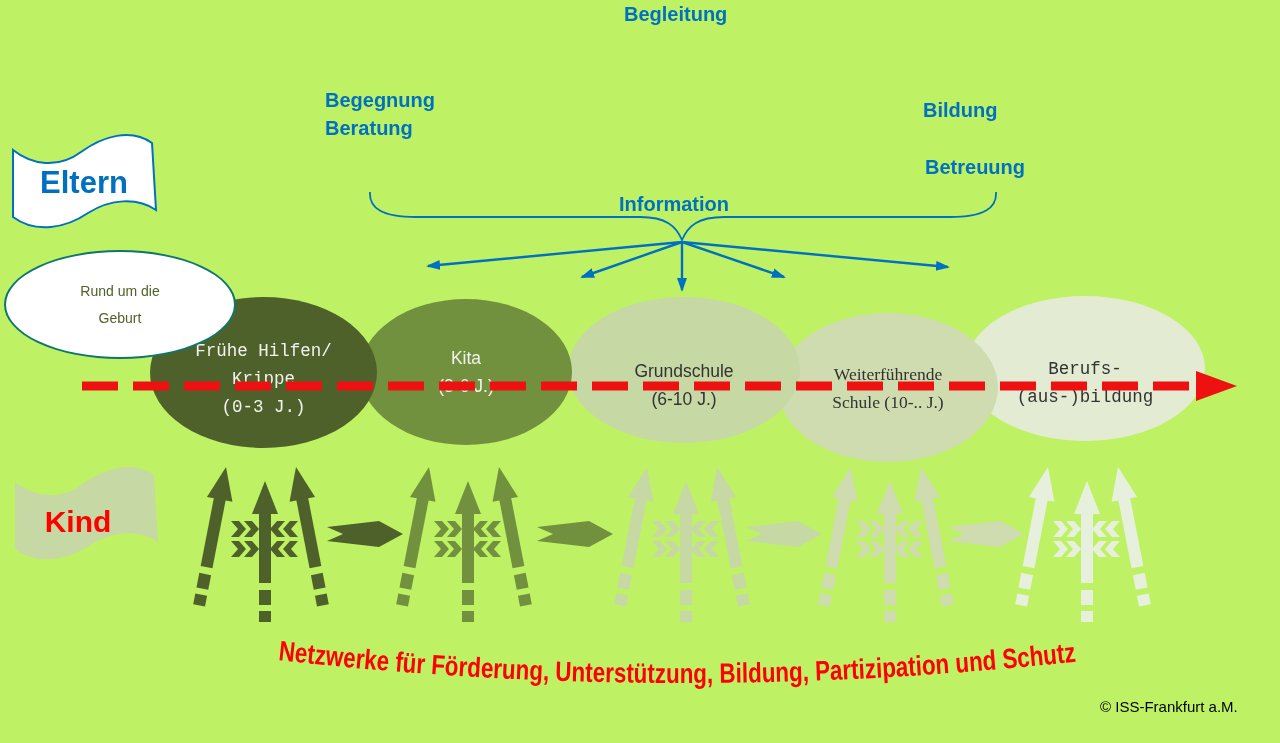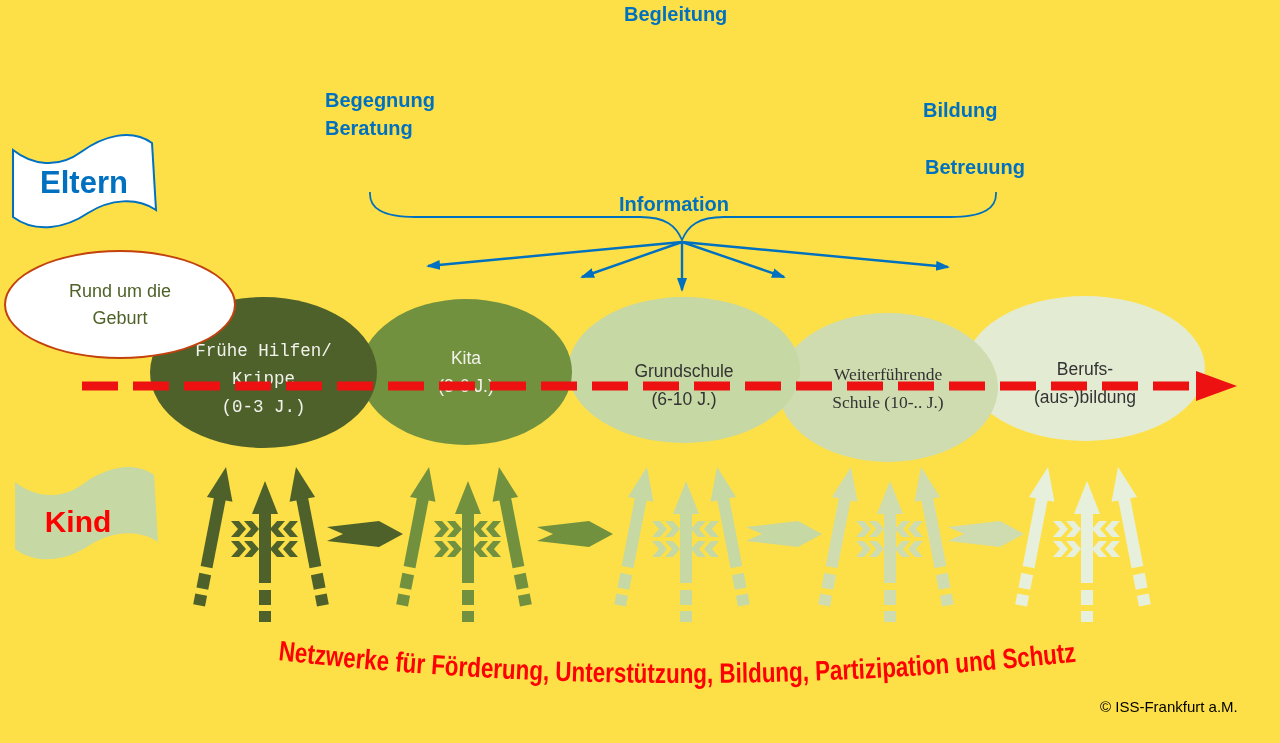--- a/index.html
+++ b/index.html
@@ -1,46 +1,46 @@
 <!DOCTYPE html>
 <html><head>
 <meta charset="utf-8">
 <style>
   html,body { margin:0; padding:0; background:#fff; }
   .canvas {
     position:relative; width:1280px; height:743px; overflow:hidden;
-    background:#fde047; font-family:"Liberation Sans", sans-serif;
+    background:#bef264; font-family:"Liberation Sans", sans-serif;
   }
   
   .svc { position:absolute; font-weight:bold; font-size:20px; color:#0070C0; white-space:nowrap; }
   #svc-begleitung { left:624px; top:3px; }
   #svc-begegnung  { left:325px; top:41px;margin-top:48px; }
   #svc-bildung    { left:923px; top:79px;margin-top:20px; }
   #svc-beratung   { left:325px; top:117px; }
   #svc-betreuung  { left:925px; top:156px; }
   #svc-information{ left:619px; top:193px; }
 
   
   .ellipse {
     position:absolute; border-radius:50%;
     display:flex; flex-direction:column; justify-content:center; align-items:center;
     text-align:center; font-size:17.5px; line-height:28px;
   }
   .white-txt { color:#f2f2ec; }
   .dark-txt  { color:#333333; }
   #pre-stage {
     left:4px; top:250px; width:228px; height:105px;
-    background:#ffffff; border:2px solid #c2410c; color:#4E6227;
-    font-size:18px; line-height:27px; z-index:7;align-items:center;
+    background:#ffffff; border:2px solid #0f766e; color:#4E6227;
+    font-size:14px; line-height:27px; z-index:7;align-items:center;
   }
   #stage-0 { left:150px; top:297px; width:227px; height:151px; background:#4E612B; z-index:6; padding-top:12px; box-sizing:border-box;font-family:Liberation Mono, monospace; }
   #stage-1 { left:360px; top:299px; width:212px; height:146px; background:#72913F; z-index:5; }
   #stage-2 { left:568px; top:297px; width:232px; height:146px; background:#C6D8A3; z-index:4; padding-top:30px; box-sizing:border-box; }
   #stage-3 { left:778px; top:313px; width:220px; height:149px; background:#CEDCB0; z-index:3;font-family:Liberation Serif, serif; }
-  #stage-4 { left:965px; top:296px; width:240px; height:145px; background:#E3ECD3; z-index:2; padding-top:28px; box-sizing:border-box; }
+  #stage-4 { left:965px; top:296px; width:240px; height:145px; background:#E3ECD3; z-index:2; padding-top:28px; box-sizing:border-box;font-family:Liberation Mono, monospace; }
 
   .overlay { position:absolute; left:0; top:0; z-index:8; pointer-events:none; }
 
   .copyright {
     position:absolute; left:1100px; top:698px; font-size:15px; color:#000;
     z-index:9; white-space:nowrap;
   }
 </style>
 </head>
 <body>

